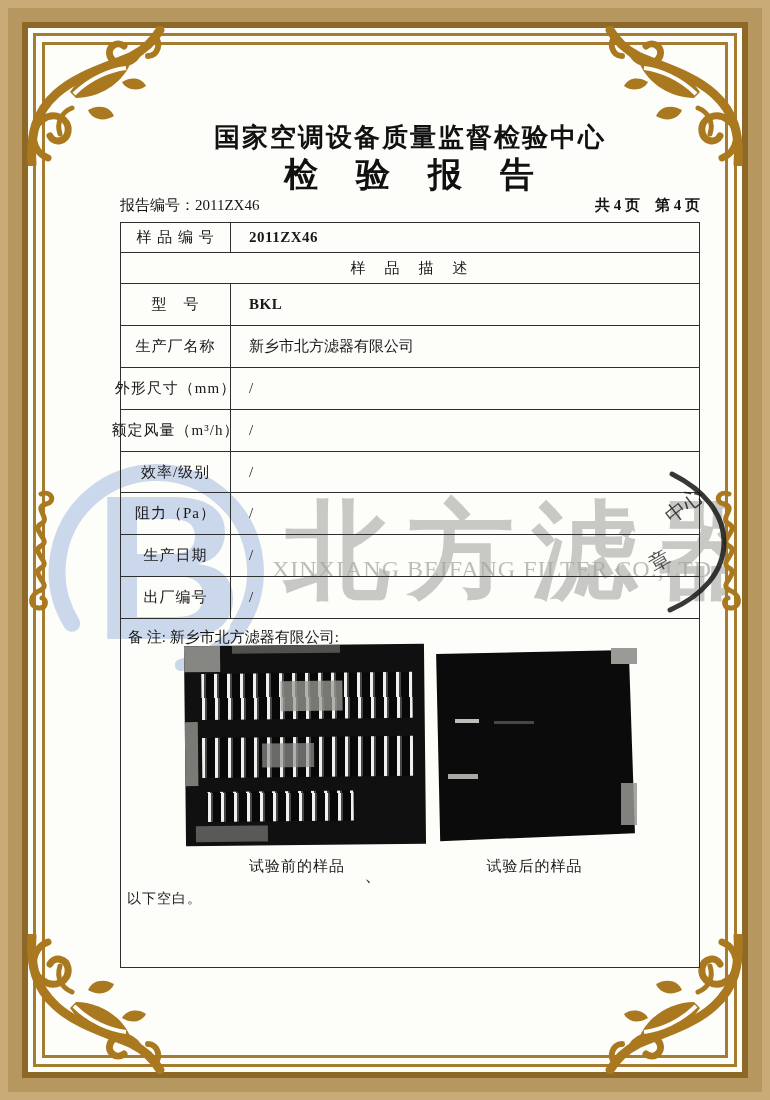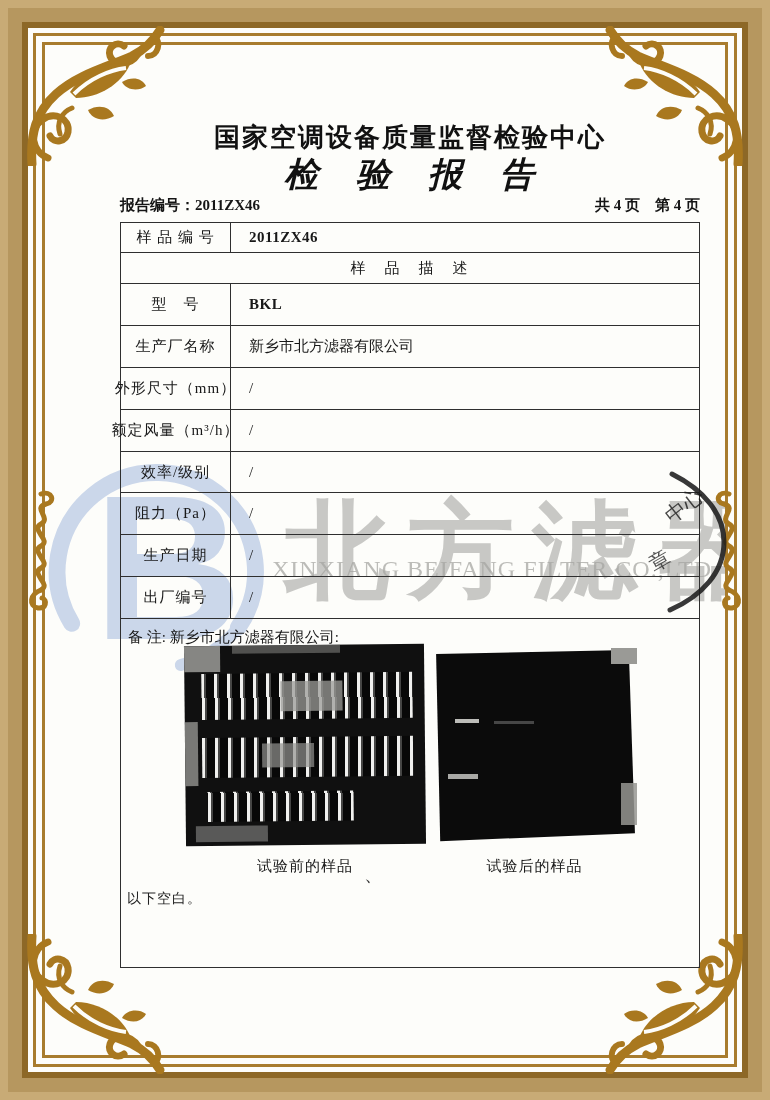--- a/index.html
+++ b/index.html
@@ -28,24 +28,24 @@
 
   .content{position:absolute;inset:0;z-index:3;border-radius:25px;}
   .stamp{position:absolute;left:628px;top:466px;width:110px;height:150px;z-index:4;}
 
   
   .org-title{position:absolute;left:120px;top:120px;width:580px;text-align:center;
     font-family:"Liberation Sans","DejaVu Sans",sans-serif;font-weight:700;font-size:26px;
     letter-spacing:2px;color:#111;}
   .main-title{position:absolute;left:120px;top:152px;width:580px;text-align:center;
     font-family:"Liberation Sans","DejaVu Sans",sans-serif;font-weight:700;font-size:34px;
-    letter-spacing:2px;color:#111;white-space:pre;font-style:italic;}
+    letter-spacing:2px;color:#111;white-space:pre;}
   .meta-row{position:absolute;left:120px;top:196px;width:580px;display:flex;
     justify-content:space-between;font-size:15px;font-weight:700;color:#151515;}
-  .meta-row .left span{font-weight:700;}
+  .meta-row .left span{font-weight:400;}
 
   
   .rpt-table{position:absolute;left:120px;top:222px;width:580px;height:746px;
     border:1px solid #2f2f2f;box-sizing:border-box;display:flex;flex-direction:column;
     color:#181818;font-size:15px;}
   .t-row{display:flex;border-bottom:1px solid #2f2f2f;box-sizing:border-box;}
   .t-label{width:110px;border-right:1px solid #2f2f2f;box-sizing:border-box;
     display:flex;align-items:center;justify-content:center;white-space:pre;letter-spacing:1px;}
   .t-value{flex:1;display:flex;align-items:center;padding-left:18px;box-sizing:border-box;}
   .strong{font-weight:700;letter-spacing:.5px;}
@@ -73,21 +73,21 @@
   .g6{left:4%;top:90%;width:30%;height:8%;opacity:.6;background:#8b8b88;}
   .photo2{position:absolute;left:311px;top:29px;width:205px;height:197px;}
   .p2-black{position:absolute;inset:0;background:#0b0b0b;
     clip-path:polygon(2% 3%,96% 1%,99% 94%,4% 98%);}
   .p2-g1{position:absolute;right:0;top:0;width:26px;height:16px;background:#9a9a96;}
   .p2-g2{position:absolute;right:0;bottom:10%;width:16px;height:42px;background:#969692;opacity:.85;}
   .p2-d1{position:absolute;left:11%;top:36%;width:24px;height:4px;background:#d0d0cc;opacity:.9;}
   .p2-d2{position:absolute;left:8%;top:64%;width:30px;height:5px;background:#c6c6c2;opacity:.85;}
   .p2-d3{position:absolute;left:30%;top:37%;width:40px;height:3px;background:#555;opacity:.8;}
   .caption{position:absolute;top:238px;text-align:center;font-size:15px;color:#1a1a1a;letter-spacing:1px;}
-  .cap1{left:64px;width:240px;text-align:center;}
+  .cap1{left:56px;width:240px;text-align:center;}
   .cap2{left:311px;width:205px;}
   .pencil{position:absolute;left:243px;top:243px;font-size:19px;color:#333;}
   .blank-note{position:absolute;left:6px;top:271px;font-size:14px;color:#222;letter-spacing:1px;}
 
   
   .wm-cn{position:absolute;left:248px;top:480px;font-family:"Liberation Sans","DejaVu Sans",sans-serif;
     font-weight:700;font-size:106px;letter-spacing:18px;color:rgba(168,168,165,.62);white-space:nowrap;margin-left:36px;}
   .wm-en{position:absolute;left:272px;top:556px;font-family:Liberation Serif, serif;
     font-size:24px;letter-spacing:1px;color:rgba(165,165,162,.75);white-space:nowrap;}
   .wm-logo{position:absolute;left:36px;top:428px;width:238px;height:252px;}

